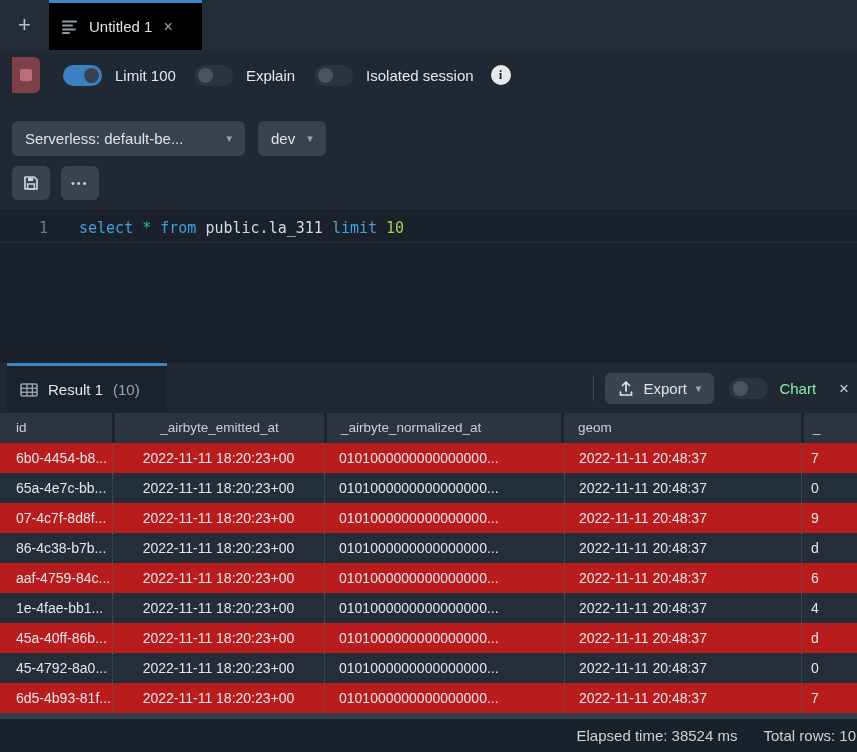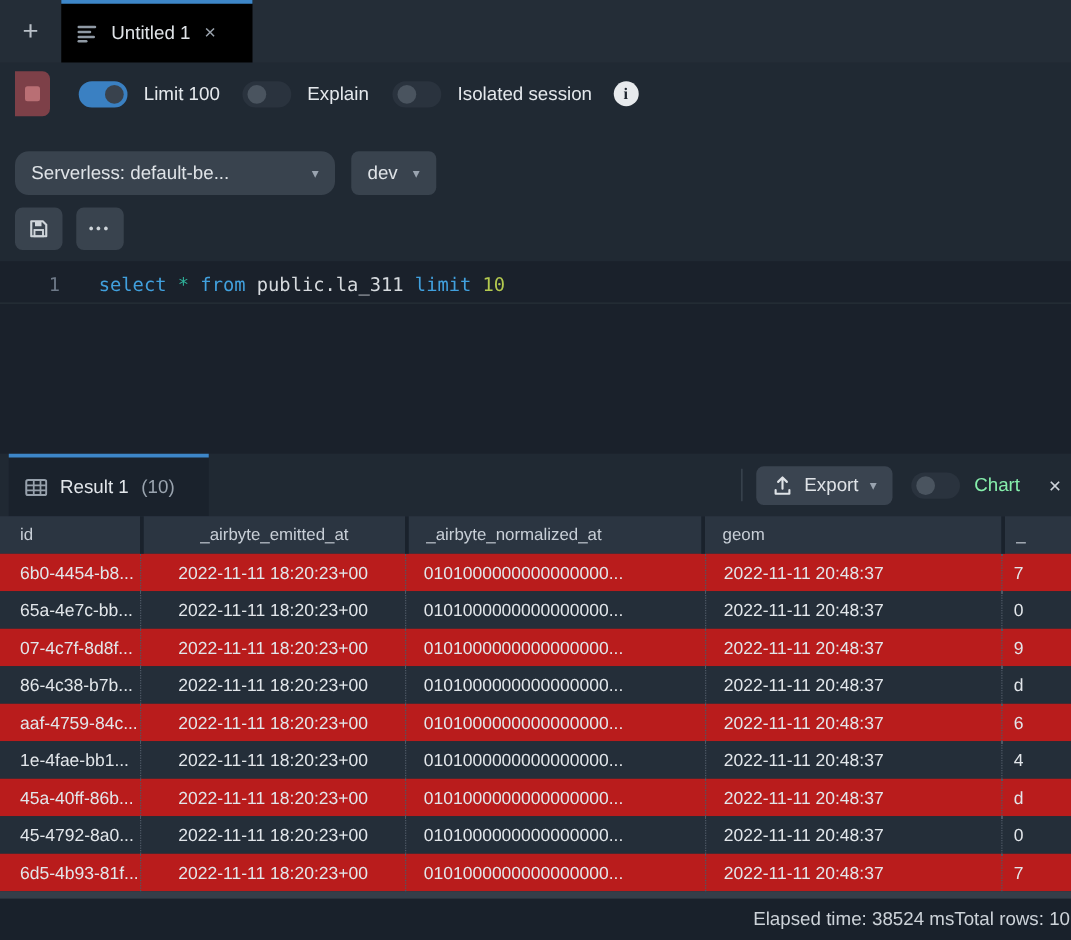--- a/index.html
+++ b/index.html
@@ -107,21 +107,21 @@
   .trow .cell:first-child { border-left:none; }
   .col0 { width:112px; padding-left:16px;  flex:none; }
   .col1 { width:212px; padding-left:0; flex:none;text-align:center; }
   .col2 { width:240px; padding-left:14px; flex:none; }
   .col3 { width:237px; padding-left:14px; flex:none; }
   .col4 { flex:1; padding-left:9px; }
   .row-strip { height:6px; background:#343e49; }
   
   .statusbar {
     height:33px; background:#19212b; display:flex; align-items:center;
-    justify-content:flex-end; padding-right:1px; font-size:15px; color:#ccd2d8;
+    justify-content:flex-end; gap:26px; padding-right:1px; font-size:15px; color:#ccd2d8;
   }
 </style>
 </head>
 <body>
 
 <div class="app">
 
   <div class="tabbar">
     <button class="newtab-btn">+</button>
     <div class="tab">
@@ -155,21 +155,21 @@
       </span>
     <span class="tgl-label" style="margin-left:13px;">Explain</span>
     <span class="toggle off" style="margin-left:19px;">
         <span class="knob"></span>
       </span>
     <span class="tgl-label" style="margin-left:13px;">Isolated session</span>
     <span class="info-icon" style="margin-left:17px;">i</span>
   </div>
 
   <div class="conn-row">
-    <button class="select-btn" style="width:256px; justify-content:space-between;border-radius:11px;">
+    <button class="select-btn" style="width:233px; justify-content:space-between;">
       <span>Serverless: default-be...</span>
       <span class="caret">▾</span>
     </button>
     <button class="select-btn">
       <span>dev</span>
       <span class="caret">▾</span>
     </button>
   </div>
 
   <div class="action-row">

